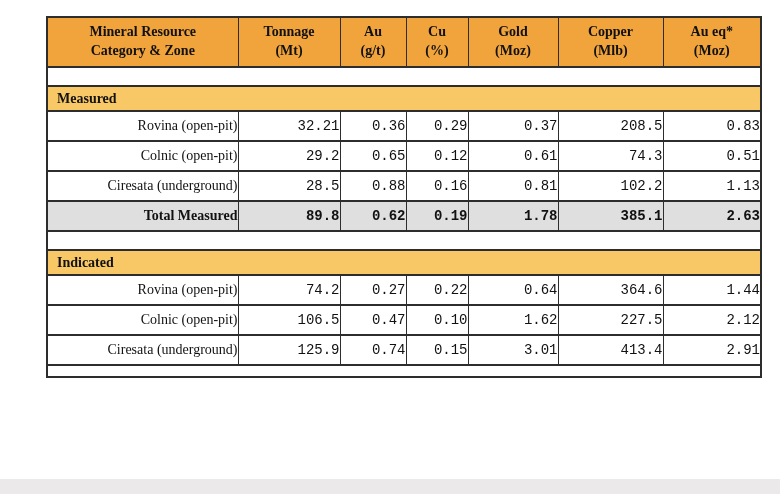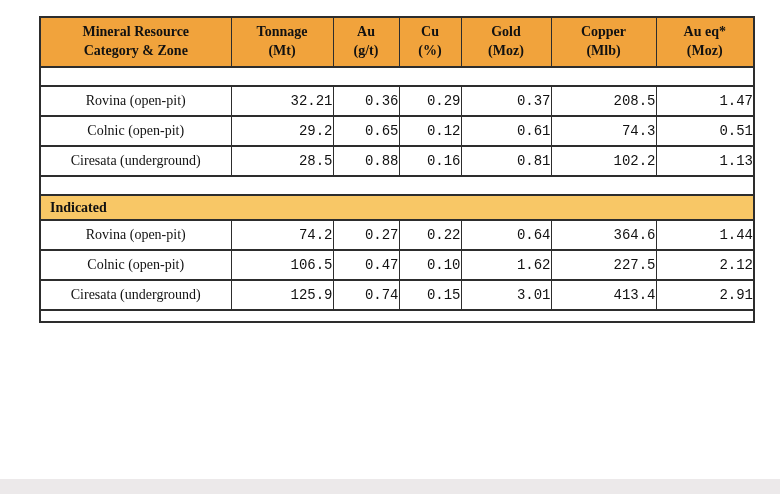--- a/index.html
+++ b/index.html
@@ -19,21 +19,21 @@
   .footer-strip {
     position: absolute;
     left: 0;
     top: 479px;
     width: 780px;
     height: 15px;
     background: #ece9ea;
   }
   table.mineral-table {
     position: absolute;
-    left: 39px;
+    left: 46px;
     top: 16px;
     border-collapse: collapse;
     table-layout: fixed;
     width: 714px;
     border: 2px solid #2d2d2d;
   }
   table.mineral-table td {
     border-left: 1px solid #2d2d2d;
     border-right: 1px solid #2d2d2d;
     border-top: 2px solid #2d2d2d;
@@ -73,21 +73,21 @@
     background: #dfdfdf;
     font-weight: bold;
     height: 28px;
   }
   tr.grand td {
     background: #f8c766;
     font-weight: bold;
     height: 50px;
   }
   td.zone {
-    text-align: center;
+    text-align: right;
     padding-left: 9px;
   }
   td.num {
     text-align: right;
     padding-right: 13px;
     font-family: Liberation Mono, monospace;
   }
   .hdr-line { display: block; }
   .zone2 { display: block; }
 </style>
@@ -136,47 +136,59 @@
       <td>
         <span class="hdr-line">Au eq*</span>
         <span class="hdr-line">(Moz)</span>
       </td>
     </tr>
 
     <tr class="gap">
           <td colspan="7"></td>
         </tr>
 
+    <tr class="band">
+      <td colspan="7">Measured</td>
+    </tr>
     <tr class="data">
       <td class="zone">Rovina (open-pit)</td>
       <td class="num">32.21</td>
       <td class="num">0.36</td>
       <td class="num">0.29</td>
       <td class="num">0.37</td>
       <td class="num">208.5</td>
-      <td class="num">1.47</td>
+      <td class="num">0.83</td>
     </tr>
     <tr class="data">
       <td class="zone">Colnic (open-pit)</td>
       <td class="num">29.2</td>
       <td class="num">0.65</td>
       <td class="num">0.12</td>
       <td class="num">0.61</td>
       <td class="num">74.3</td>
       <td class="num">0.51</td>
     </tr>
     <tr class="data">
       <td class="zone">Ciresata (underground)</td>
       <td class="num">28.5</td>
       <td class="num">0.88</td>
       <td class="num">0.16</td>
       <td class="num">0.81</td>
       <td class="num">102.2</td>
       <td class="num">1.13</td>
     </tr>
+    <tr class="total">
+      <td class="zone">Total Measured</td>
+      <td class="num">89.8</td>
+      <td class="num">0.62</td>
+      <td class="num">0.19</td>
+      <td class="num">1.78</td>
+      <td class="num">385.1</td>
+      <td class="num">2.63</td>
+    </tr>
 
     <tr class="gap">
           <td colspan="7"></td>
         </tr>
 
     <tr class="band">
       <td colspan="7">Indicated</td>
     </tr>
     <tr class="data">
       <td class="zone">Rovina (open-pit)</td>

